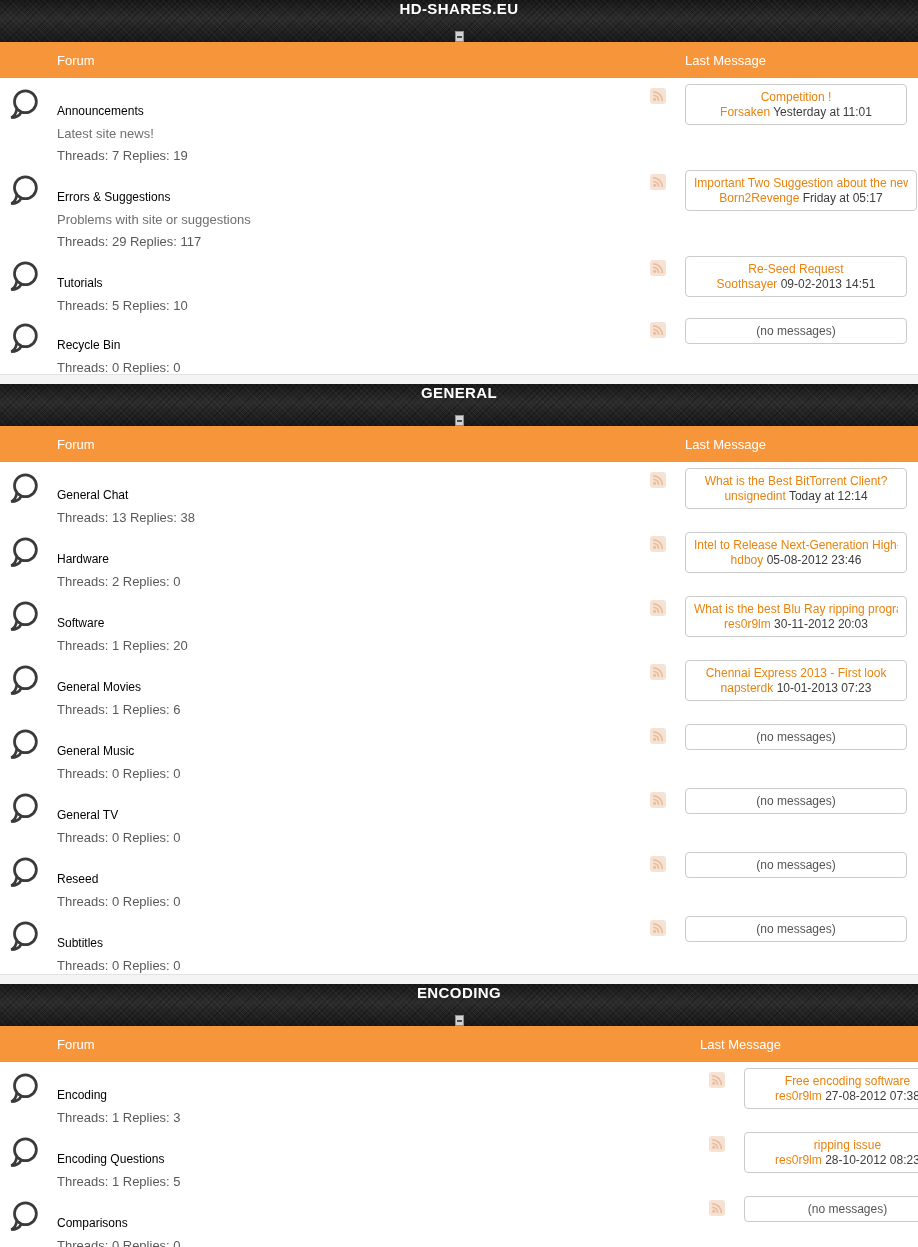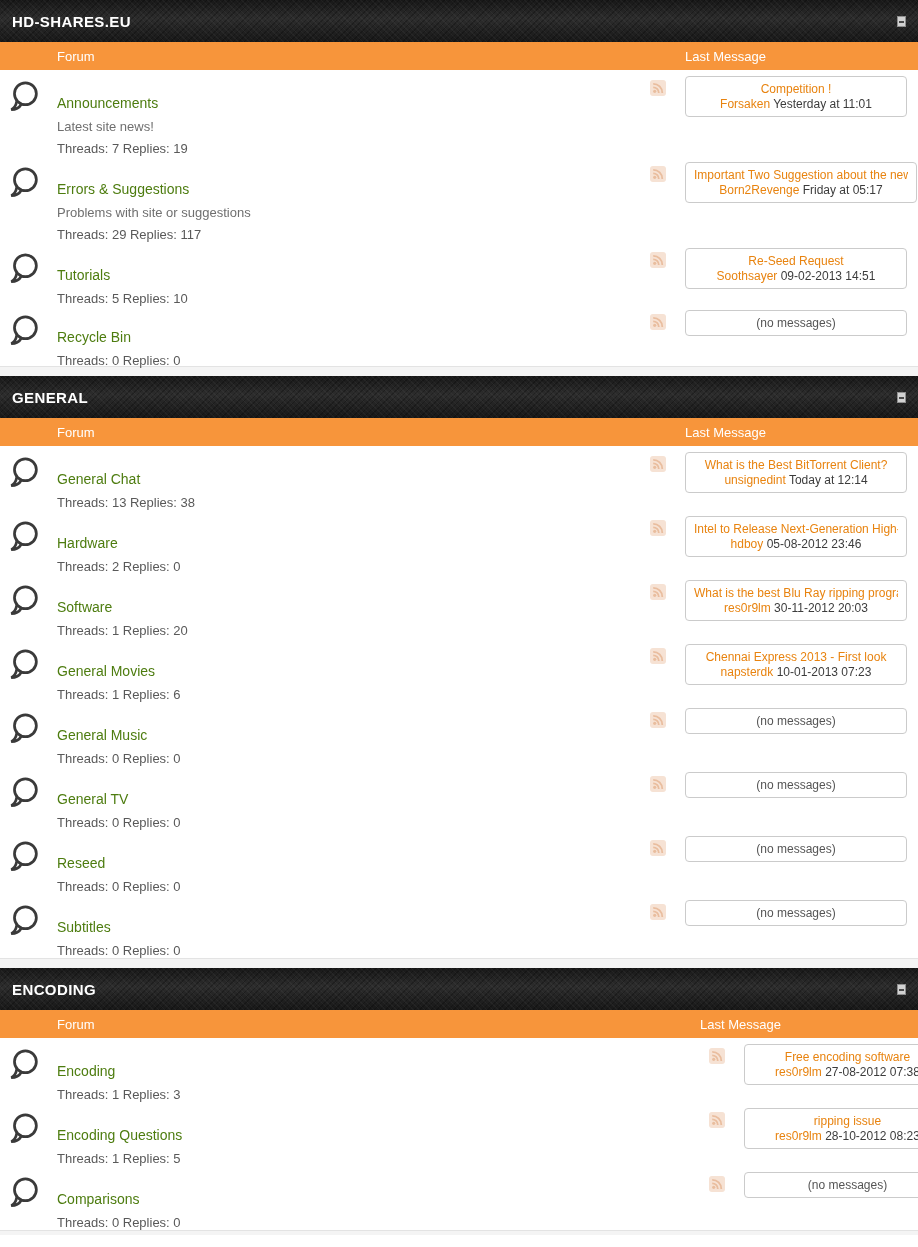--- a/index.html
+++ b/index.html
@@ -13,55 +13,56 @@
 
   
   .cat-header {
     height:42px; display:flex; align-items:center; justify-content:space-between;
     padding:0 12px;
     background-color:#222;
     background-image:
       repeating-linear-gradient(45deg, rgba(255,255,255,0.035) 0 1px, transparent 1px 4px),
       repeating-linear-gradient(-45deg, rgba(0,0,0,0.25) 0 1px, transparent 1px 4px),
       linear-gradient(180deg,#181818 0%,#2d2d2d 45%,#262626 60%,#181818 100%);
+    flex-direction: column;
   }
   .cat-title {
     margin:0; color:#ffffff; font-size:15px; font-weight:700;
     letter-spacing:0.4px;
   }
   .collapse-btn {
     position:relative; width:9px; height:11px; display:inline-block;
     background:#d2d2d2; border:1px solid #8f8f8f; cursor:pointer;
   }
   .collapse-btn::after {
     content:""; position:absolute; left:1px; right:1px; top:4px; height:2px; background:#4a4a4a;
   }
 
   
   .col-header {
-    height:28px; background:#f7953b; display:flex; align-items:center;
+    height:36px; background:#f7953b; display:flex; align-items:center;
     color:#ffffff; font-size:13px;
   }
   .col-forum { margin-left:57px; }
   .col-last  { margin-left:auto; width:233px; }
   section:nth-of-type(3) .col-last { width:218px; }
 
   
   .row { display:flex; height:64px; background:#fff; }
   .row.has-desc { height:86px; }
   section:nth-of-type(1) .row:not(.has-desc) { height:62px; }
 
   .col-icon { width:57px; padding:10px 0 0 9px; flex:none; }
   .col-main { flex:1; padding-top:12px; min-width:0; }
   .col-rss  { width:35px; flex:none; padding-top:10px; }
   .col-msg  { width:233px; flex:none; padding-top:6px; }
   section:nth-of-type(3) .col-msg { width:174px; }
 
   .forum-title {
-    display:inline-block; color:#4d7c0f; font-size:14px; text-decoration:none;
+    display:inline-block; color:#000000; font-size:12px; text-decoration:none;
     line-height:15px; cursor:pointer;margin-top:14px;
   }
   .forum-desc  { color:#6f6f6f; font-size:13px; margin-top:7px; line-height:15px; }
   .forum-stats { color:#595959; font-size:13px; margin-top:7px; line-height:15px; }
 
   .msg-box {
     width:222px; min-height:40px; background:#fff;
     border:1px solid #cbcbcb; border-radius:4px;
     padding:5px 8px 4px 8px; text-align:center;
   }

